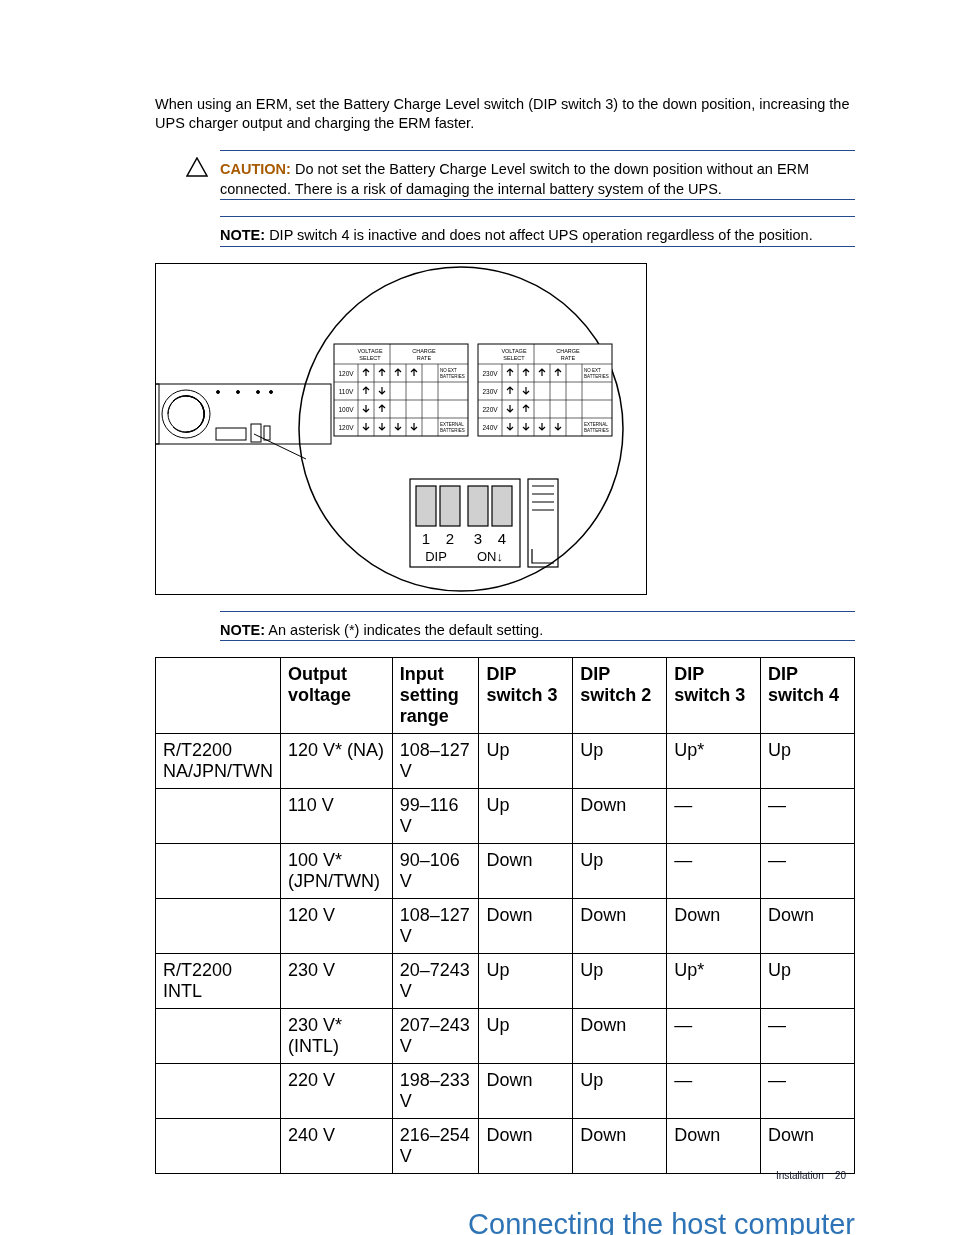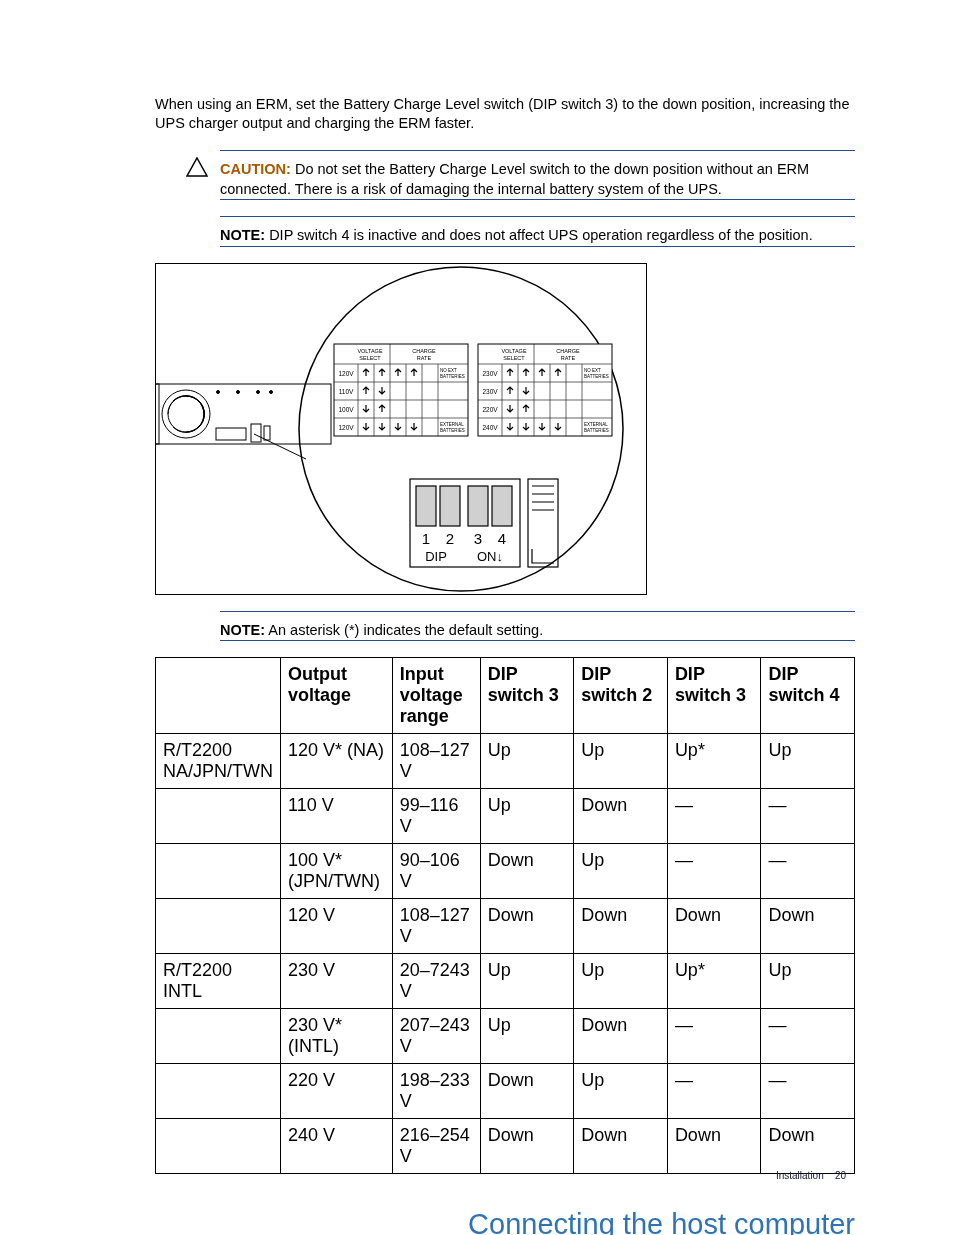--- a/index.html
+++ b/index.html
@@ -244,21 +244,21 @@
       <span class="label">NOTE:</span>
       <span>An asterisk (*) indicates the default setting.</span>
     </div>
   </div>
 
   <table class="dip">
     <thead>
       <tr>
         <th style="width:94px"></th>
         <th style="width:100px">Output voltage</th>
-        <th style="width:80px">Input voltage range</th>
+        <th style="width:80px">Input setting range</th>
         <th style="width:94px">DIP switch 3</th>
         <th style="width:94px">DIP switch 2</th>
         <th style="width:94px">DIP switch 3</th>
         <th style="width:94px">DIP switch 4</th>
       </tr>
     </thead>
     <tbody id="dip-tbody">
         <tr>
           <td>R/T2200 NA/JPN/TWN</td>
           <td>120 V* (NA)</td>

